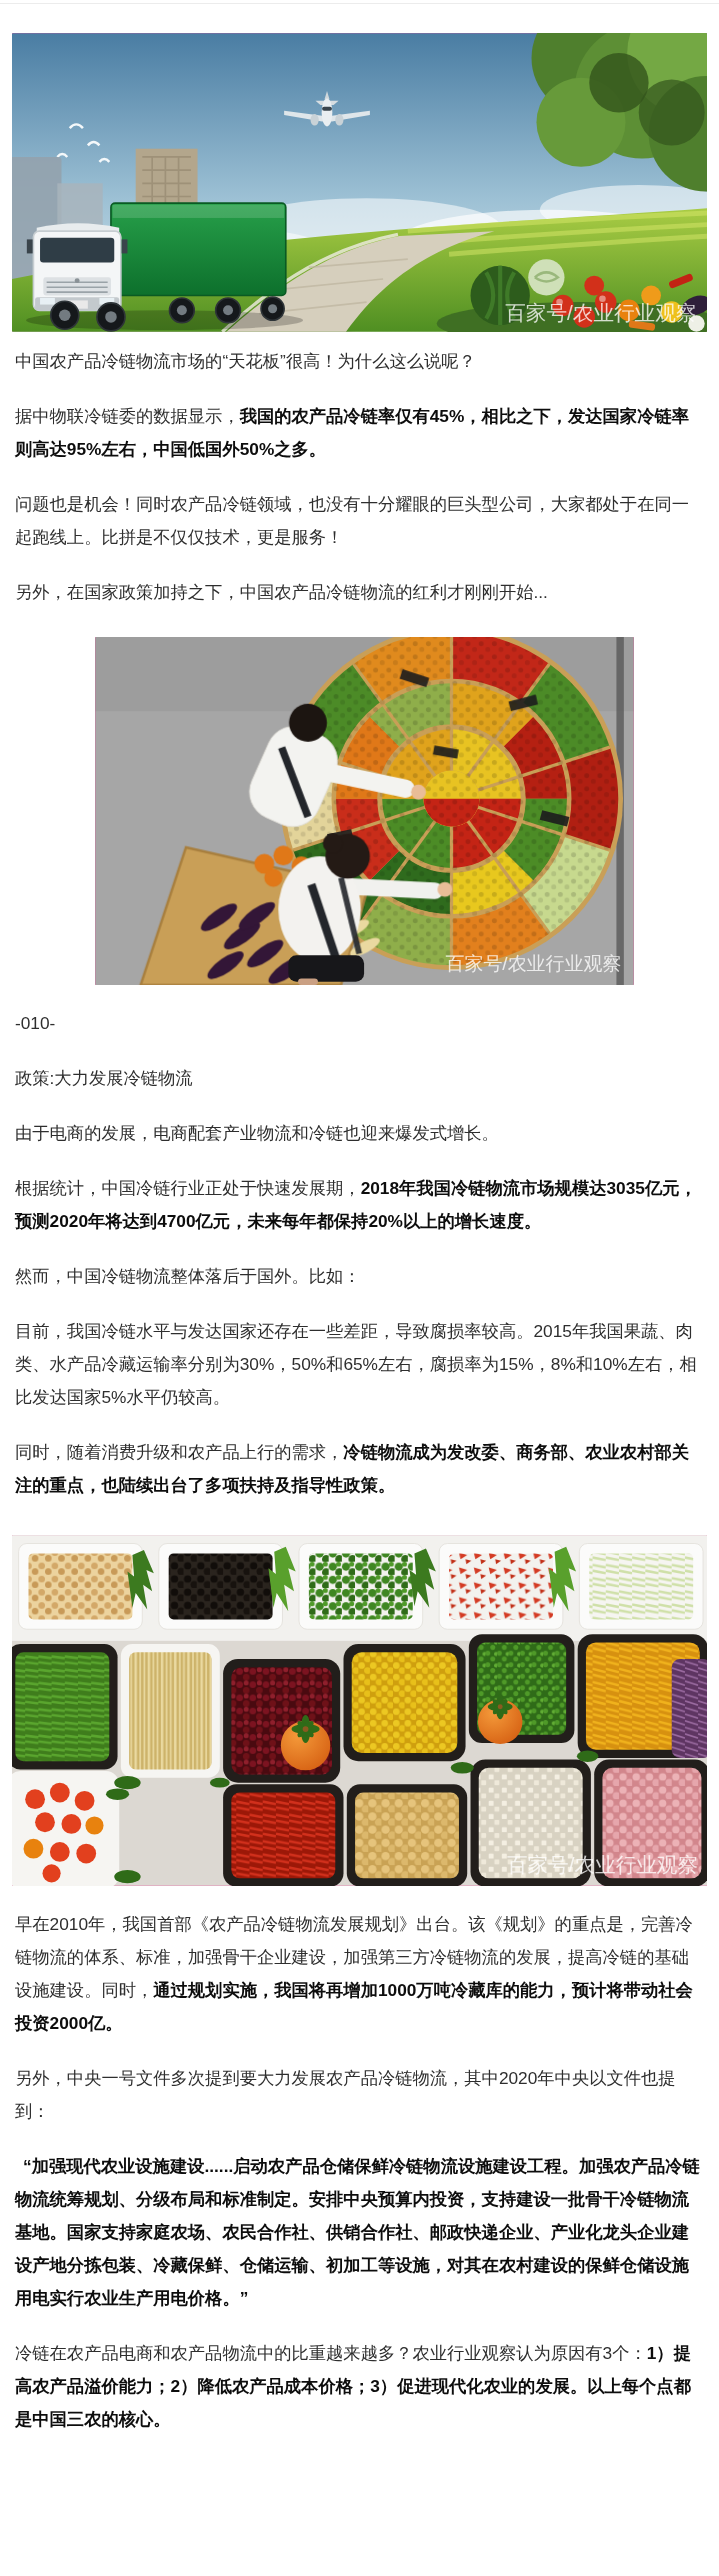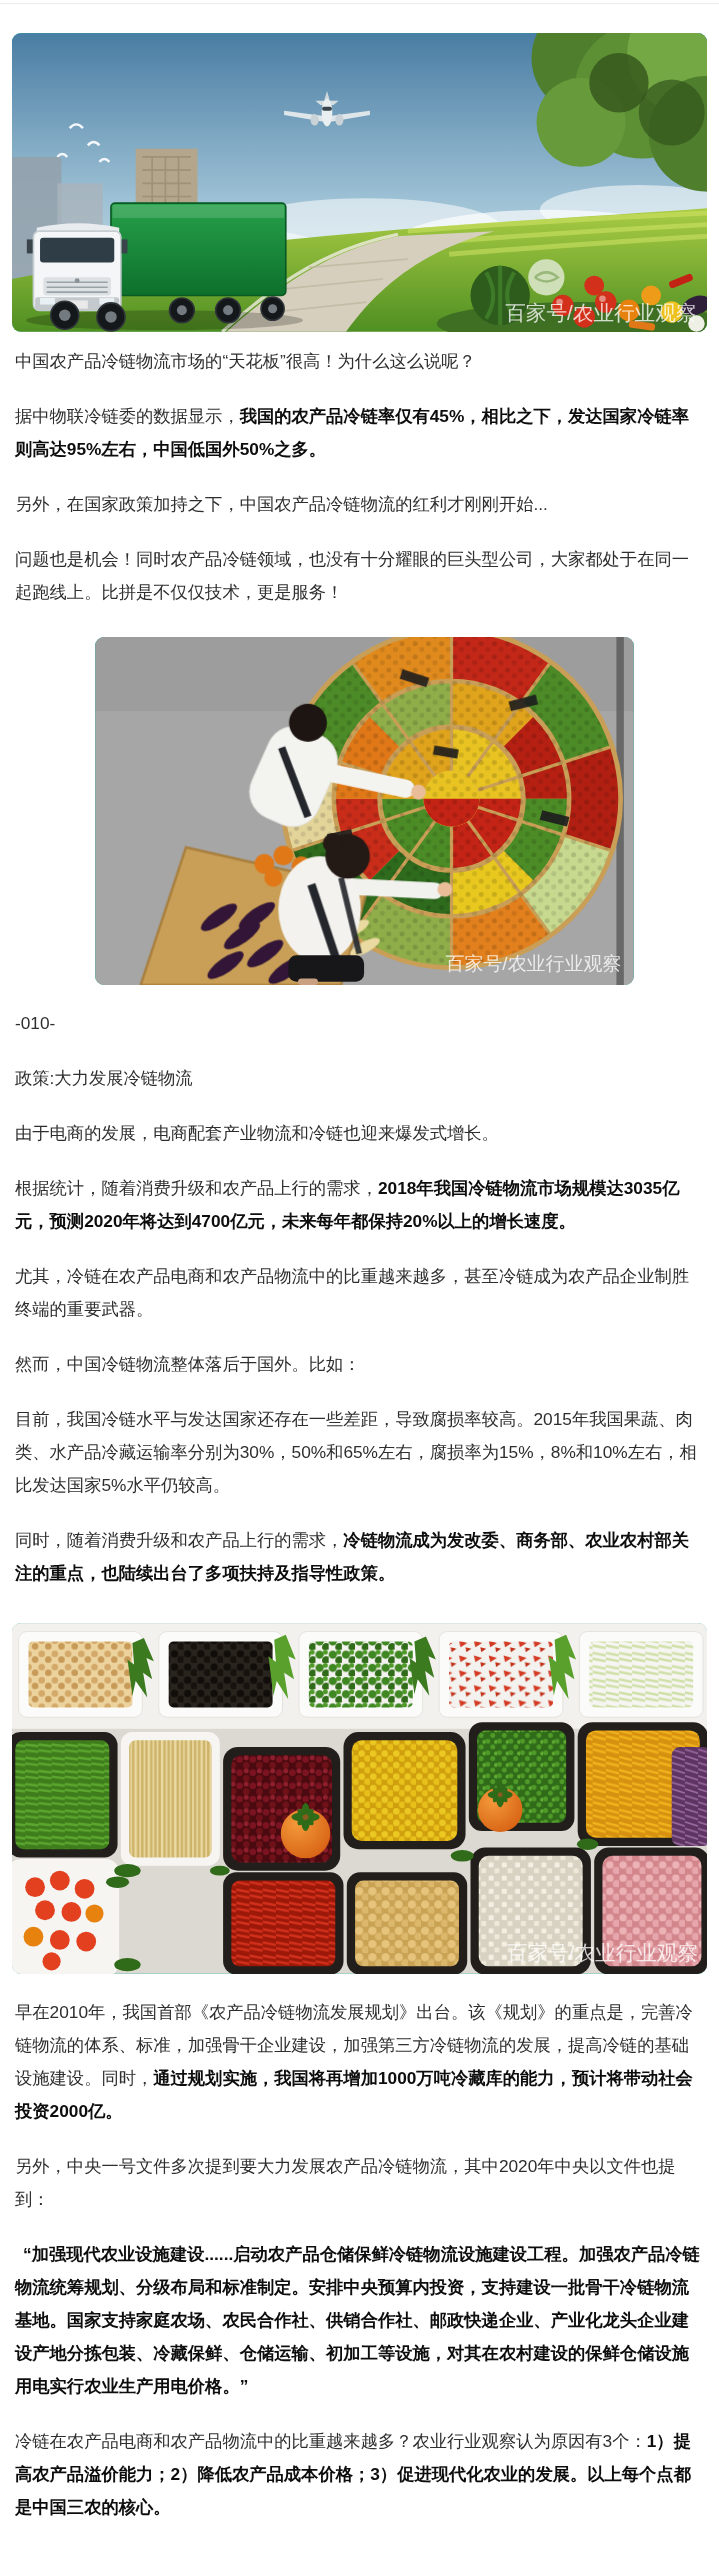--- a/index.html
+++ b/index.html
@@ -2,21 +2,21 @@
 <html style="font-size:13.2px"><head>
 <meta charset="utf-8">
 <style>
   html,body{margin:0;padding:0;background:#ffffff;}
   body{
     width:719px;min-height:2576px;box-sizing:border-box;
     font-family:"Liberation Sans","DejaVu Sans",sans-serif;
     color:#2e2e2e;
   }
   .top-rule{height:0;border-top:0.8px solid #ececec;margin-top:3.3px;}
-  figure{margin:0;border-radius:9px;overflow:hidden;line-height:0;background:#14b8a6;}
+  figure{margin:0;border-radius:1px;overflow:hidden;line-height:0;background:#ec4899;}
   figure svg{display:block;}
   .hero-fig{margin:29px 11.6px 0;}
   .mid-fig{width:539px;margin:28px 0 0 95px;}
   .wide-fig{margin:33px 11.6px 0;}
   .article{padding:0 15px;}
   .article p{
     margin:22px 0 0;font-size:17.3px;line-height:33px;color:#2e2e2e;
     word-break:break-all;
   }
   .article p.title{margin-top:13px;}
@@ -149,22 +149,22 @@
     <ellipse cx="830" cy="330" rx="18" ry="11" fill="#2f1f3a" transform="rotate(-18 830 330)"></ellipse>
     <circle cx="830" cy="352" r="10" fill="#eef0e6"></circle>
   </g>
   <text class="wm" x="830" y="348" text-anchor="end">百家号/农业行业观察</text>
 </svg>
 </figure>
 
 <div class="article">
   <p class="title"><span>中国农产品冷链物流市场的“天花板”很高！为什么这么说呢？</span></p>
   <p><span>据中物联冷链委的数据显示，</span><strong>我国的农产品冷链率仅有45%，相比之下，发达国家冷链率则高达95%左右，中国低国外50%之多。</strong></p>
+  <p><span>问题也是机会！同时农产品冷链领域，也没有十分耀眼的巨头型公司，大家都处于在同一起跑线上。比拼是不仅仅技术，更是服务！</span></p>
   <p><span>另外，在国家政策加持之下，中国农产品冷链物流的红利才刚刚开始...</span></p>
-  <p><span>问题也是机会！同时农产品冷链领域，也没有十分耀眼的巨头型公司，大家都处于在同一起跑线上。比拼是不仅仅技术，更是服务！</span></p>
 </div>
 
 <figure class="mid-fig">
 <svg viewBox="0 0 653 422" width="539" height="348">
   <defs>
     <pattern id="vdots" width="16" height="16" patternUnits="userSpaceOnUse">
       <circle cx="4" cy="4" r="3" fill="#000" opacity=".14"></circle>
           <circle cx="12" cy="11" r="3" fill="#000" opacity=".1"></circle>
     </pattern>
   </defs>
@@ -267,22 +267,21 @@
     <rect x="246" y="414" width="24" height="8" rx="4" fill="#caa083"></rect>
   </g>
   <text class="wm" x="638" y="404" text-anchor="end" style="font-size:23px">百家号/农业行业观察</text>
 </svg>
 </figure>
 
 <div class="article">
   <p class="marker"><span>-010-</span></p>
   <p class="sec-heading"><span>政策:大力发展冷链物流</span></p>
   <p><span>由于电商的发展，电商配套产业物流和冷链也迎来爆发式增长。</span></p>
-  <p><span>根据统计，随着消费升级和农产品上行的需求，</span><strong>2018年我国冷链物流市场规模达3035亿元，预测2020年将达到4700亿元，未来每年都保持20%以上的增长速度。</strong></p>
-  <p><span>尤其，冷链在农产品电商和农产品物流中的比重越来越多，甚至冷链成为农产品企业制胜终端的重要武器。</span></p>
+  <p><span>根据统计，中国冷链行业正处于快速发展期，</span><strong>2018年我国冷链物流市场规模达3035亿元，预测2020年将达到4700亿元，未来每年都保持20%以上的增长速度。</strong></p>
   <p><span>然而，中国冷链物流整体落后于国外。比如：</span></p>
   <p><span>目前，我国冷链水平与发达国家还存在一些差距，导致腐损率较高。2015年我国果蔬、肉类、水产品冷藏运输率分别为30%，50%和65%左右，腐损率为15%，8%和10%左右，相比发达国家5%水平仍较高。</span></p>
   <p><span>同时，随着消费升级和农产品上行的需求，</span><strong>冷链物流成为发改委、商务部、农业农村部关注的重点，也陆续出台了多项扶持及指导性政策。</strong></p>
 </div>
 
 <figure class="wide-fig">
 <svg viewBox="0 0 844 425" width="696" height="351">
   <defs>
     <pattern id="fTan" width="16" height="16" patternUnits="userSpaceOnUse">
           <rect width="16" height="16" fill="#ecd39e"></rect>

